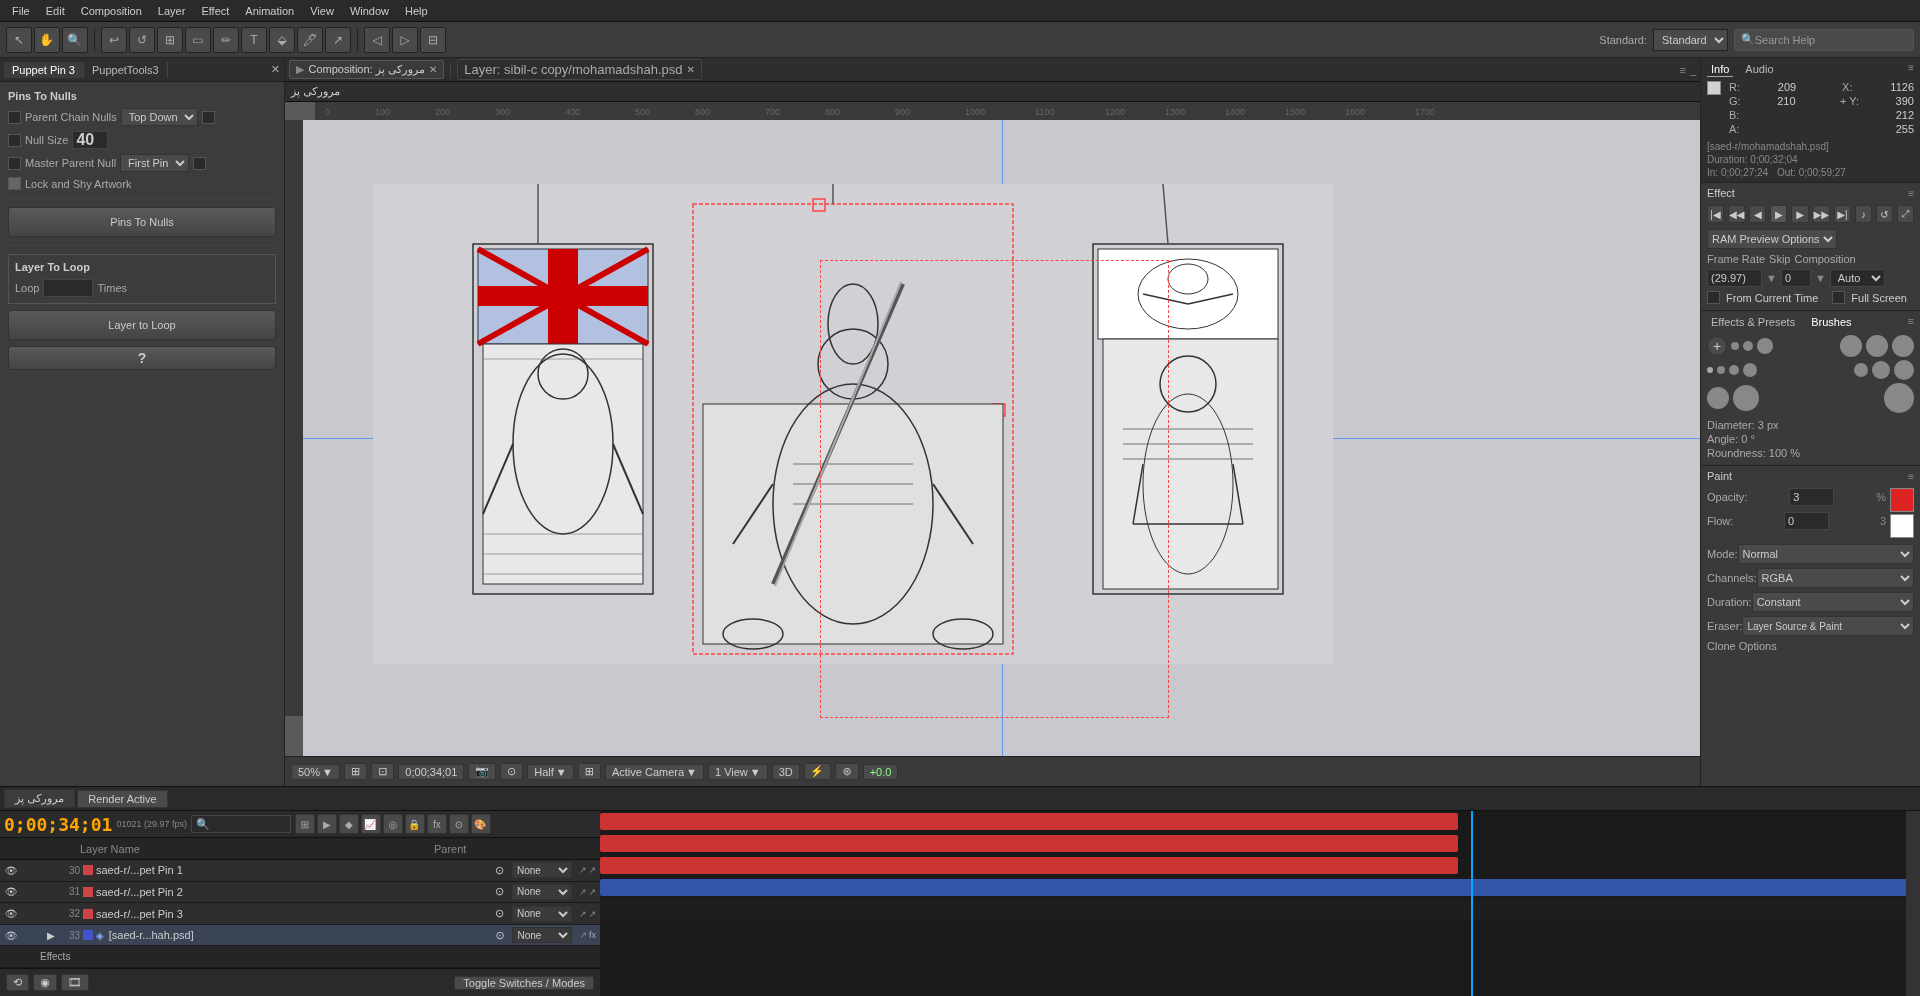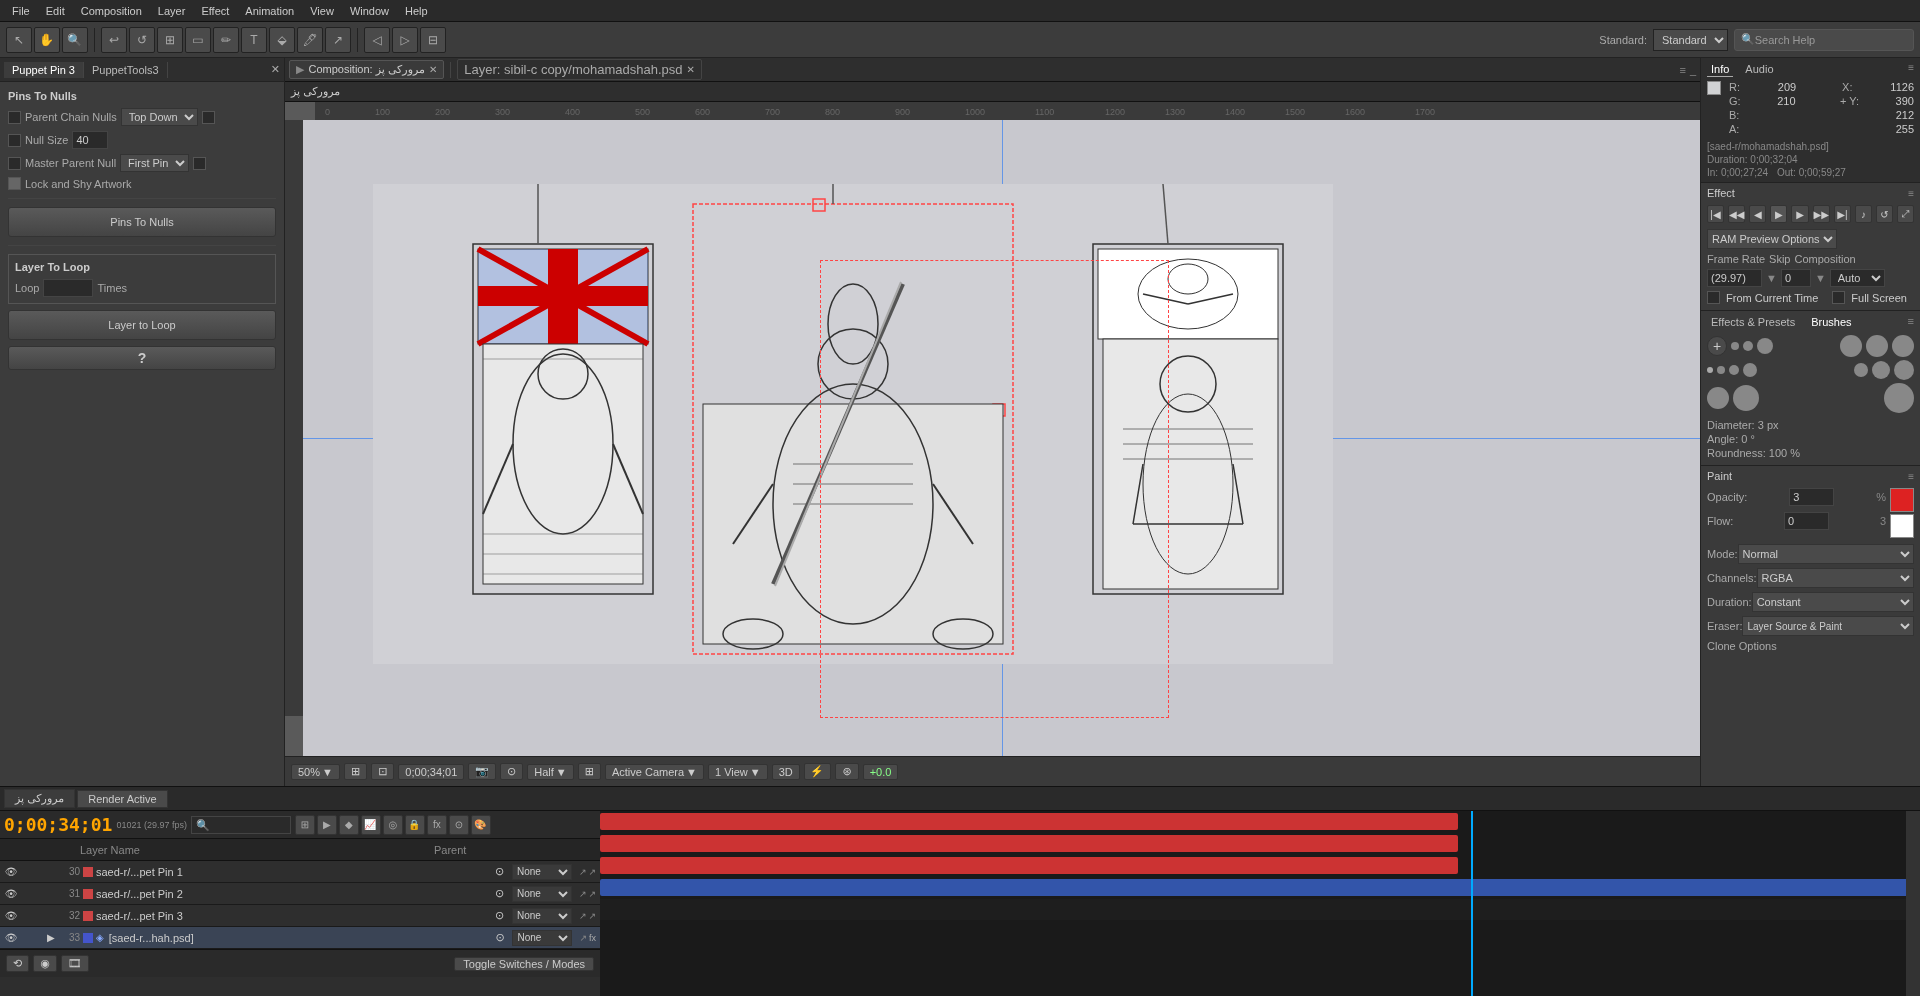--- a/index.html
+++ b/index.html
@@ -152,24 +152,25 @@
       border: 1px solid #333;
       color: #ccc;
       font-size: 11px;
       padding: 1px 3px;
       height: 18px;
     }
     .input-sm {
       background: #2a2a2a;
       border: 1px solid #444;
       color: #ccc;
-      font-size: 11px;
+      font-size: 16px;
       width: 36px;
       height: 18px;
       padding: 1px 3px;
+      font-weight: bold;
     }
 
     .big-button {
       width: 100%;
       height: 30px;
       background: linear-gradient(to bottom, #5a5a5a, #444);
       border: 1px solid #333;
       border-radius: 3px;
       color: #ccc;
       font-size: 11px;
@@ -1322,20 +1323,23 @@
         <div style="width:14px;">⊙</div>
         <select class="layer-parent-select">
           <option>None</option>
         </select>
         <div style="display:flex;gap:2px;margin-left:4px;">
           <span style="font-size:9px;color:#888;">↗</span>
           <span style="font-size:9px;color:#aaa;">fx</span>
         </div>
       </div>
 
+      <div class="tl-layer-row sub" style="background:#252525;padding-left:20px;">
+        <span class="layer-sub-name">Effects</span>
+      </div>
 
       <div id="tl-footer">
         <div class="tl-footer-btn">⟲</div>
         <div class="tl-footer-btn">◉</div>
         <div class="tl-footer-btn">🎞</div>
         <div style="flex:1;"></div>
         <button class="tl-footer-btn" style="width:auto;padding:0 8px;">Toggle Switches / Modes</button>
       </div>
     </div>
 

